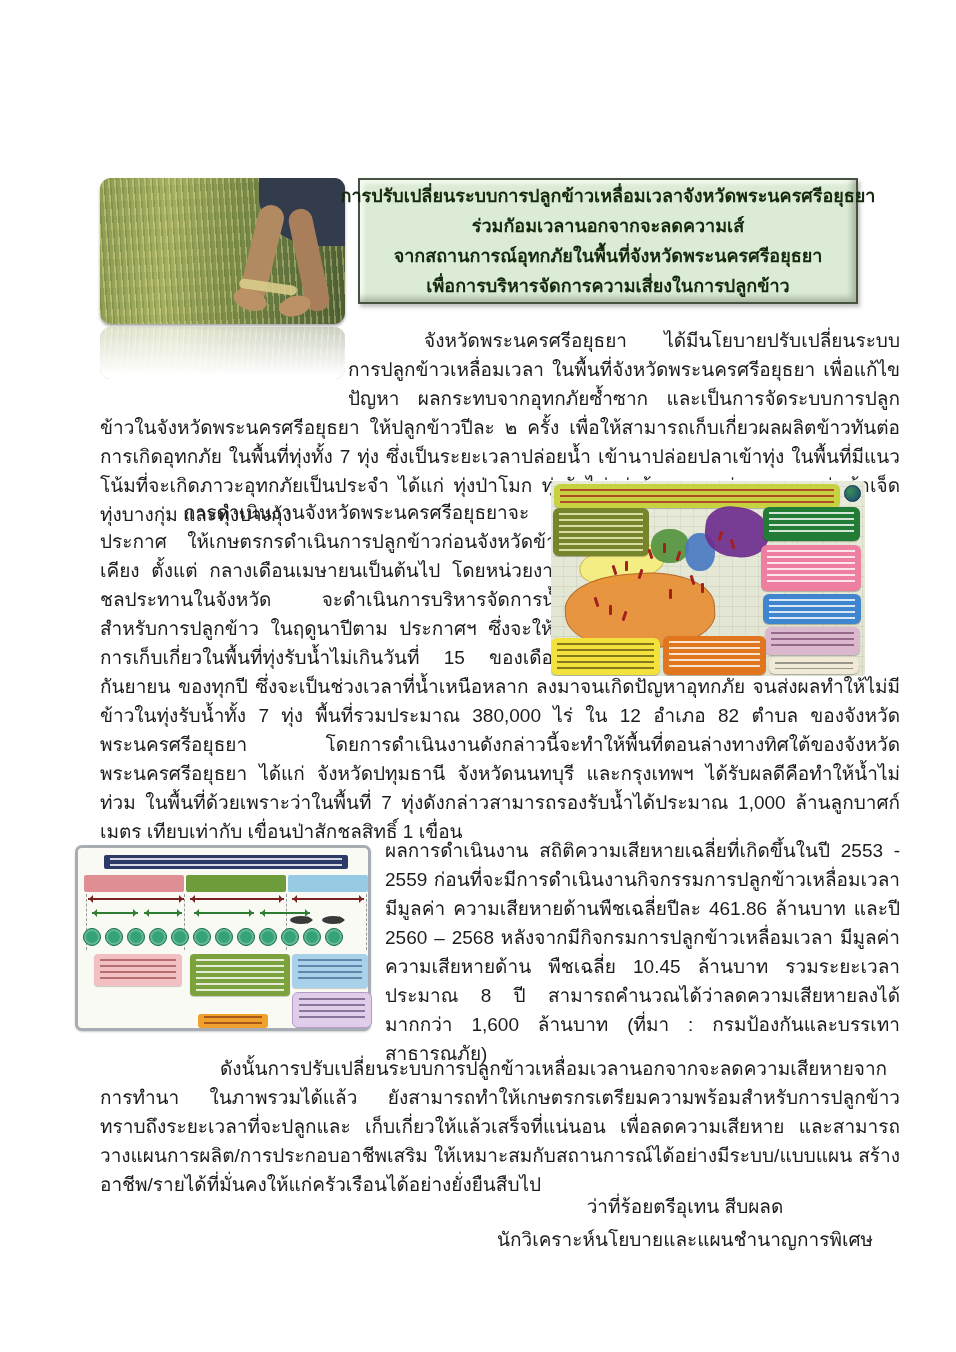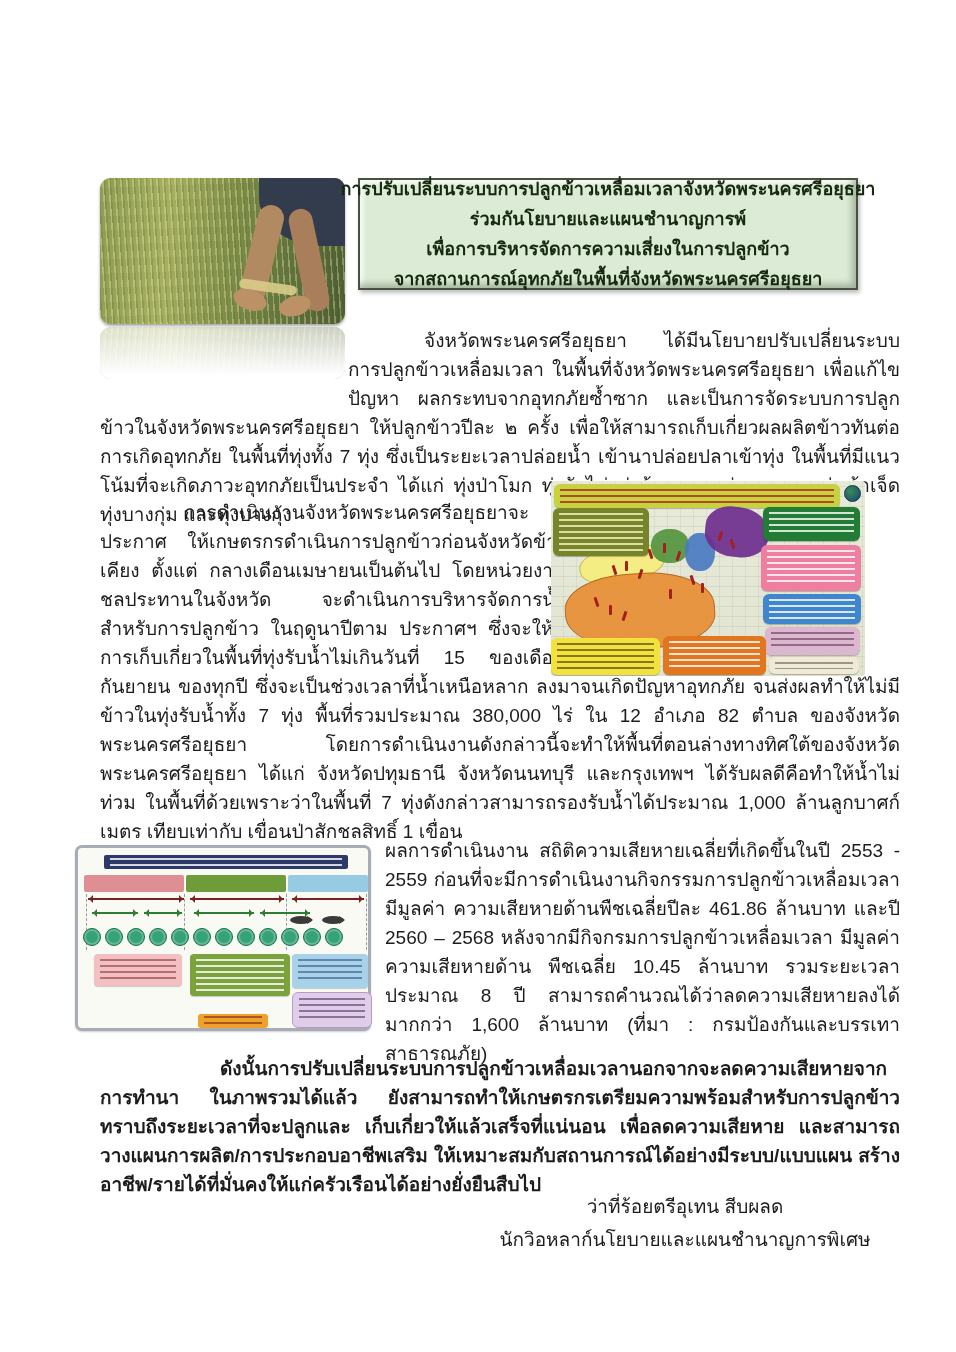--- a/index.html
+++ b/index.html
@@ -18,36 +18,36 @@
   .arm-r{position:absolute;right:24px;top:30px;width:24px;height:104px;background:#a87f5a;border-radius:12px;transform:rotate(-12deg);}
   .hand{position:absolute;background:#bd9166;border-radius:50%;}
   .hand1{right:78px;top:112px;width:34px;height:20px;transform:rotate(18deg);}
   .hand2{right:34px;top:118px;width:32px;height:20px;transform:rotate(-16deg);}
   .grain{position:absolute;right:48px;top:104px;width:58px;height:10px;background:#d8cc8a;border-radius:5px;transform:rotate(8deg);opacity:.9;}
   .photo-reflection{position:absolute;left:100px;top:327px;width:245px;height:52px;border-radius:11px;overflow:hidden;opacity:.55;}
   .photo-reflection .field{top:-94px;height:146px;transform:scaleY(-1);}
   .refl-fade{position:absolute;inset:0;background:linear-gradient(rgba(255,255,255,.45),#ffffff 92%);}
 
   
-  .title-box{position:absolute;left:358px;top:178px;width:500px;height:112px;box-sizing:border-box;
+  .title-box{position:absolute;left:358px;top:178px;width:500px;height:126px;box-sizing:border-box;
      background:var(--tb-bg,#dcebd5);
      border:2px solid var(--tb-border,#46523f);
      box-shadow:inset -4px -4px 6px rgba(58,76,52,.35), inset 3px 3px 4px rgba(255,255,255,.95), 2px 3px 4px rgba(0,0,0,.25);
      display:flex;flex-direction:column;justify-content:center;align-items:center;
      text-align:center;font-weight:bold;font-size:18px;line-height:30px;color:#14290e;}
   .title-box .tl{white-space:nowrap;}
 
   
   .para{position:absolute;font-size:19px;line-height:29px;text-align:justify;}
   #p1{left:100px;top:326px;width:800px;text-indent:76px;}
   #p1 .spacer{float:left;width:248px;height:60px;}
   #p2{left:100px;top:498px;width:800px;text-indent:84px;}
   #p2 .spacer{float:right;width:334px;height:172px;}
   #p3{left:385px;top:836px;width:515px;}
-  #p4{left:100px;top:1054px;width:800px;text-indent:120px;font-weight:bold;}
+  #p4{left:100px;top:1054px;width:800px;text-indent:120px;}
   .sig{position:absolute;left:470px;top:1190px;width:430px;text-align:center;font-size:19px;line-height:33px;}
 
   
   .mtx{position:absolute;left:6px;right:6px;top:5px;bottom:5px;
        background:repeating-linear-gradient(180deg,var(--tc,rgba(255,255,255,.8)) 0 2px,transparent 2px 6px);}
 
   
   .map-fig{position:absolute;left:551px;top:481px;width:314px;height:195px;overflow:hidden;border-radius:3px;
      background:
        repeating-linear-gradient(0deg,transparent 0 9px,rgba(150,150,135,.18) 9px 10px),
@@ -116,23 +116,23 @@
     <div class="hand hand1"></div>
     <div class="hand hand2"></div>
   </div>
   <div class="photo-reflection">
     <div class="field"></div>
     <div class="refl-fade"></div>
   </div>
 
   <div class="title-box">
     <div class="tl">การปรับเปลี่ยนระบบการปลูกข้าวเหลื่อมเวลาจังหวัดพระนครศรีอยุธยา</div>
-    <div class="tl">ร่วมกันโยบายและแผนชำนาญการพ์</div>
+    <div class="tl">ร่วมกัอมเวลานอกจากจะลดความเส์</div>
+    <div class="tl">จากสถานการณ์อุทกภัยในพื้นที่จังหวัดพระนครศรีอยุธยา</div>
     <div class="tl">เพื่อการบริหารจัดการความเสี่ยงในการปลูกข้าว</div>
-    <div class="tl">จากสถานการณ์อุทกภัยในพื้นที่จังหวัดพระนครศรีอยุธยา</div>
   </div>
 
   <div class="para" id="p1">
     <span class="spacer"></span><span>จังหวัดพระนครศรีอยุธยา ได้มีนโยบายปรับเปลี่ยนระบบ การปลูกข้าวเหลื่อมเวลา ในพื้นที่จังหวัดพระนครศรีอยุธยา เพื่อแก้ไขปัญหา ผลกระทบจากอุทกภัยซ้ำซาก และเป็นการจัดระบบการปลูกข้าวในจังหวัดพระนครศรีอยุธยา ให้ปลูกข้าวปีละ ๒ ครั้ง เพื่อให้สามารถเก็บเกี่ยวผลผลิตข้าวทันต่อการเกิดอุทกภัย ในพื้นที่ทุ่งทั้ง 7 ทุ่ง ซึ่งเป็นระยะเวลาปล่อยน้ำ เข้านาปล่อยปลาเข้าทุ่ง ในพื้นที่มีแนวโน้มที่จะเกิดภาวะอุทกภัยเป็นประจำ ได้แก่ ทุ่งป่าโมก ทุ่งผักไห่ ทุ่งบ้านแพน ทุ่งบางบาล ทุ่งเจ้าเจ็ด ทุ่งบางกุ่ม และทุ่งบางกุ้ง</span>
   </div>
 
   <div class="para" id="p2">
     <span class="spacer"></span><span>การดำเนินงานจังหวัดพระนครศรีอยุธยาจะประกาศ ให้เกษตรกรดำเนินการปลูกข้าวก่อนจังหวัดข้างเคียง ตั้งแต่ กลางเดือนเมษายนเป็นต้นไป โดยหน่วยงานชลประทานในจังหวัด จะดำเนินการบริหารจัดการน้ำสำหรับการปลูกข้าว ในฤดูนาปีตาม ประกาศฯ ซึ่งจะให้มีการเก็บเกี่ยวในพื้นที่ทุ่งรับน้ำไม่เกินวันที่ 15 ของเดือนกันยายน ของทุกปี ซึ่งจะเป็นช่วงเวลาที่น้ำเหนือหลาก ลงมาจนเกิดปัญหาอุทกภัย จนส่งผลทำให้ไม่มีข้าวในทุ่งรับน้ำทั้ง 7 ทุ่ง พื้นที่รวมประมาณ 380,000 ไร่ ใน 12 อำเภอ 82 ตำบล ของจังหวัดพระนครศรีอยุธยา โดยการดำเนินงานดังกล่าวนี้จะทำให้พื้นที่ตอนล่างทางทิศใต้ของจังหวัด พระนครศรีอยุธยา ได้แก่ จังหวัดปทุมธานี จังหวัดนนทบุรี และกรุงเทพฯ ได้รับผลดีคือทำให้น้ำไม่ท่วม ในพื้นที่ด้วยเพราะว่าในพื้นที่ 7 ทุ่งดังกล่าวสามารถรองรับน้ำได้ประมาณ 1,000 ล้านลูกบาศก์เมตร เทียบเท่ากับ เขื่อนป่าสักชลสิทธิ์ 1 เขื่อน</span>
   </div>
 
@@ -242,16 +242,16 @@
         <div class="mtx" style="top:2px;bottom:2px;--tc:rgba(120,40,10,.6)"></div>
       </div>
   </div>
 
   <div class="para" id="p4">
     <span>ดังนั้นการปรับเปลี่ยนระบบการปลูกข้าวเหลื่อมเวลานอกจากจะลดความเสียหายจากการทำนา ในภาพรวมได้แล้ว ยังสามารถทำให้เกษตรกรเตรียมความพร้อมสำหรับการปลูกข้าว ทราบถึงระยะเวลาที่จะปลูกและ เก็บเกี่ยวให้แล้วเสร็จที่แน่นอน เพื่อลดความเสียหาย และสามารถวางแผนการผลิต/การประกอบอาชีพเสริม ให้เหมาะสมกับสถานการณ์ได้อย่างมีระบบ/แบบแผน สร้างอาชีพ/รายได้ที่มั่นคงให้แก่ครัวเรือนได้อย่างยั่งยืนสืบไป</span>
   </div>
 
   <div class="sig">
     <div>ว่าที่ร้อยตรีอุเทน สีบผลด</div>
-    <div>นักวิอหลาก์นโยบายและแผนชำนาญการพิเศษ</div>
+    <div>นักวิเคราะห์นโยบายและแผนชำนาญการพิเศษ</div>
   </div>
 
 </div>
 
 </body></html>

